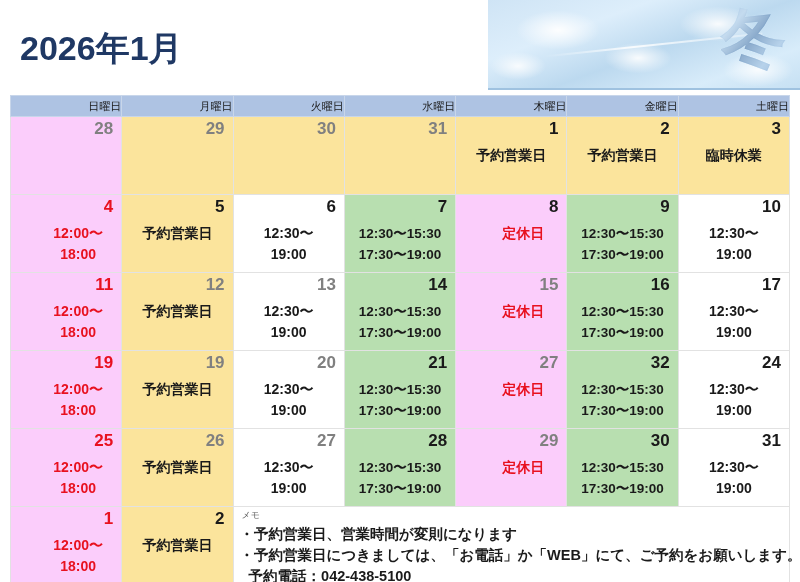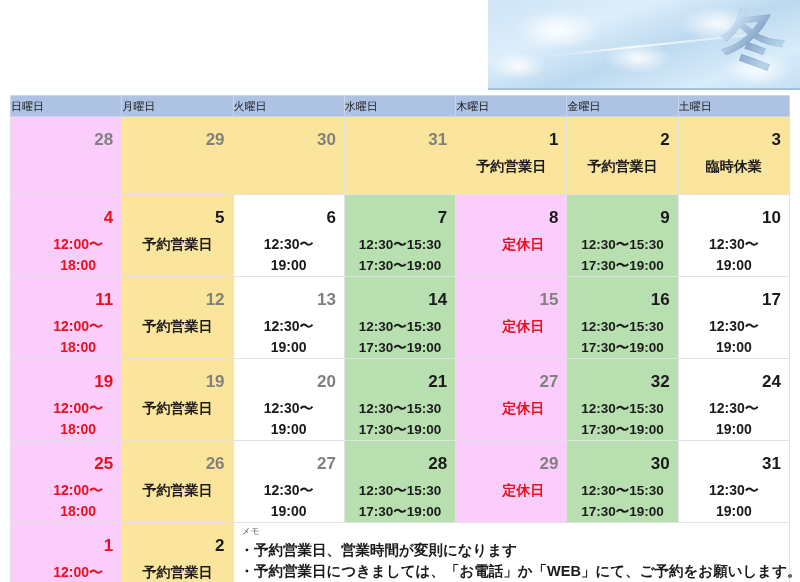--- a/index.html
+++ b/index.html
@@ -77,35 +77,34 @@
     border: 1px solid #e2e2e2;
     vertical-align: top;
     padding: 0;
   }
   .cal th {
     background: #aec3e3;
     height: 20px;
     font-size: 11px;
     font-weight: 400;
     color: #1a1a1a;
-    text-align: left;
+    text-align: right;
     line-height: 20px;
     border-color: #c8d6ea;
   }
   .cal td { height: 78px; position: relative; }
   .cal tr.week-6 td { height: 77px; }
 
   .daynum {
     display: block;
     text-align: right;
     padding: 2px 8px 0 0;
     font-size: 17px;
     font-weight: 700;
     line-height: 20px;
-    margin-top: 11px;
   }
   .note {
     display: block;
     text-align: center;
     font-size: 14px;
     font-weight: 700;
     line-height: 21px;
     padding-top: 6px;
     color: #1a1a1a;
     white-space: pre-line;
@@ -151,20 +150,21 @@
 <body>
 
 <div id="page">
 
   <div class="banner">
     <div class="streak"></div>
     <div class="kanji-winter">冬</div>
   </div>
   <div class="banner-underline"></div>
 
+  <div class="title">2026年1月</div>
 
   <table class="cal">
     <thead>
       <tr>
         <th>日曜日</th>
         <th>月曜日</th>
         <th>火曜日</th>
         <th>水曜日</th>
         <th>木曜日</th>
         <th>金曜日</th>

